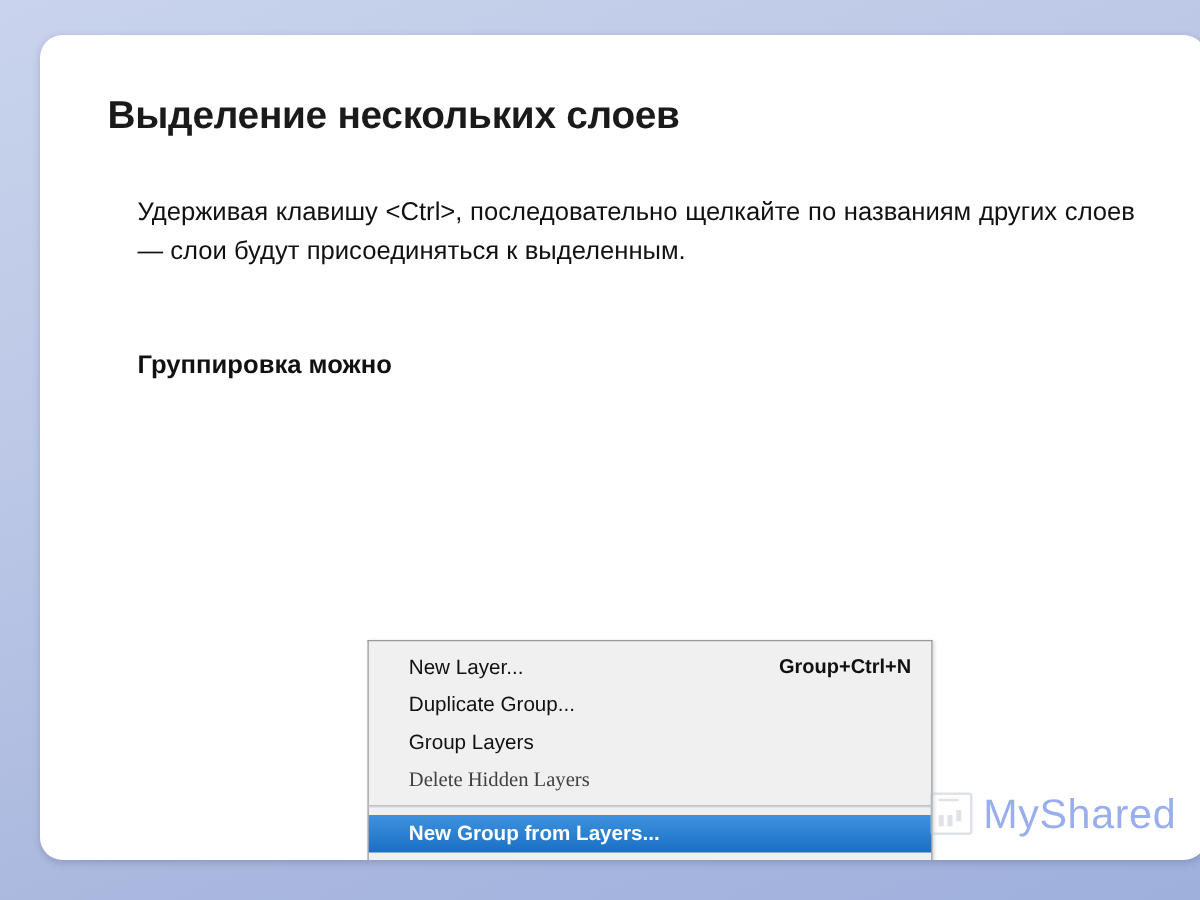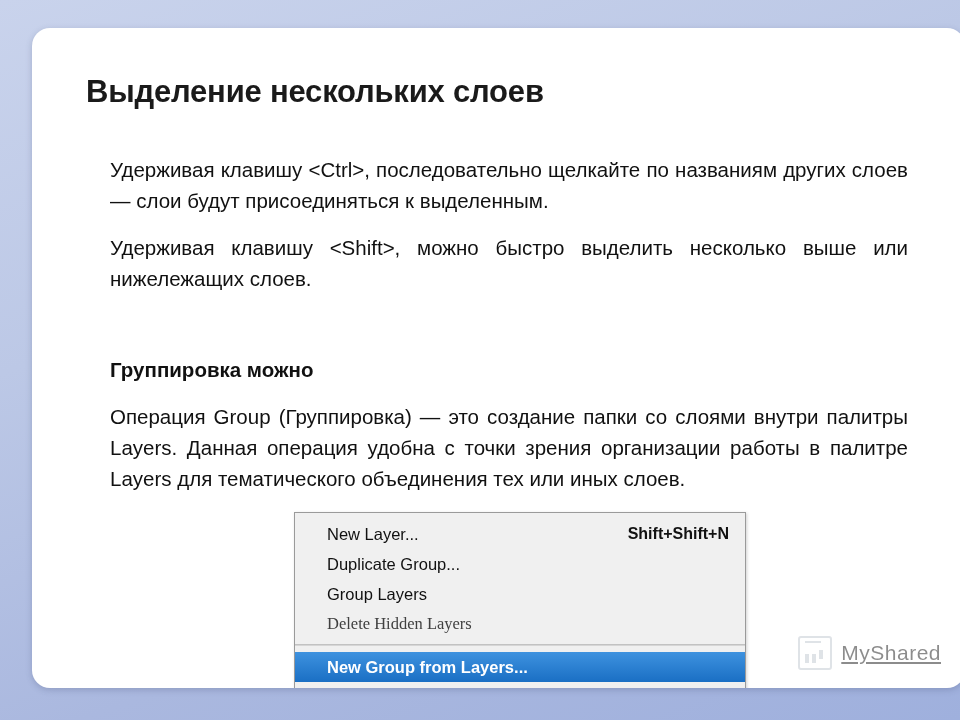--- a/index.html
+++ b/index.html
@@ -111,24 +111,23 @@
   #watermark {
     position: absolute;
     right: 24px;
     bottom: 18px;
     display: flex;
     align-items: center;
     gap: 9px;
     opacity: 0.45;
   }
   #watermark .wm-text {
-    font-size: 21px;
-    color: #000000;
+    font-size: 33px;
+    color: #1d4ed8;
     letter-spacing: 0.5px;
-    text-decoration: underline;
   }
   #watermark .wm-logo {
     width: 30px;
     height: 30px;
     border: 2px solid #b9c0cb;
     border-radius: 3px;
     position: relative;
   }
   #watermark .wm-logo::before {
     content: "";
@@ -152,31 +151,29 @@
 </style>
 </head>
 <body>
 
 <div id="slide">
 
   <div id="title">Выделение нескольких слоев</div>
 
   <div id="body-text">
     <p class="para">Удерживая клавишу &lt;Ctrl&gt;, последовательно щелкайте по названиям других слоев — слои будут присоединяться к выделенным.</p>
-    <p class="para">Удерживая клавишу &lt;Shift&gt;, можно быстро выделить несколько выше или нижележащих слоев.</p>
     <div class="gap"></div>
     <p class="para bold">Группировка можно</p>
-    <p class="para">Операция Group (Группировка) — это создание папки со слоями внутри палитры Layers. Данная операция удобна с точки зрения организации работы в палитре Layers для тематического объединения тех или иных слоев.</p>
   </div>
 
   <div id="menu">
     <div class="menu-section">
       <div class="menu-item">
         <span class="label">New Layer...</span>
-        <span class="shortcut">Shift+Shift+N</span>
+        <span class="shortcut">Group+Ctrl+N</span>
       </div>
       <div class="menu-item">
         <span class="label">Duplicate Group...</span>
       </div>
       <div class="menu-item">
         <span class="label">Group Layers</span>
       </div>
       <div class="menu-item disabled">
         <span class="label">Delete Hidden Layers</span>
       </div>

